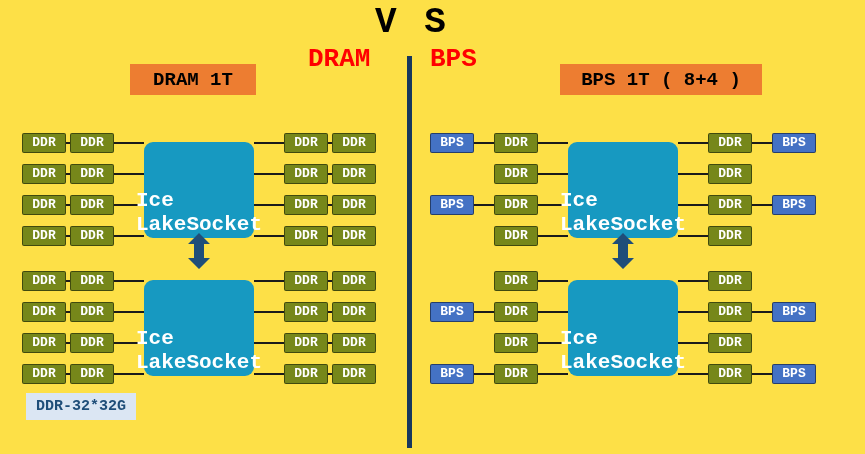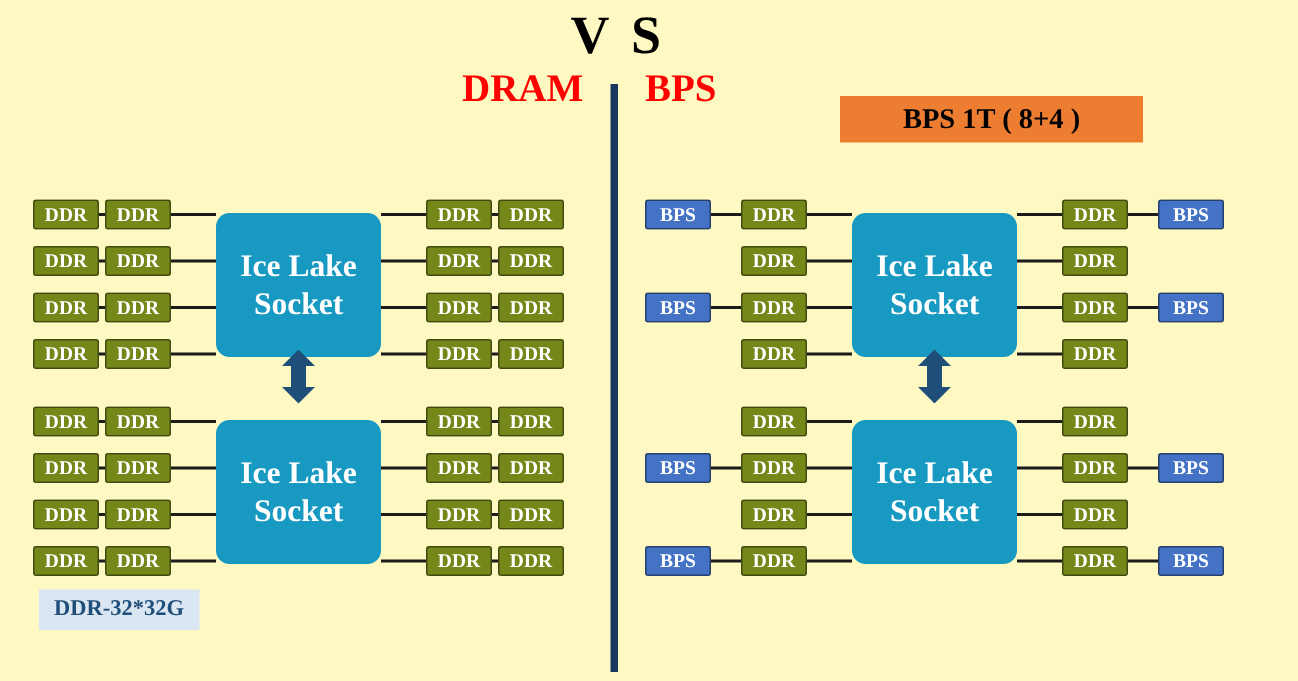--- a/index.html
+++ b/index.html
@@ -1,18 +1,18 @@
 <!DOCTYPE html>
 <html style="--c-ddr: #76871A; --c-bps: #4472C4; --c-socket: #1799C1; --c-orange: #ED7D31; --c-navy: #17375E; --c-arrow: #1F4E79; --c-red: #FF0000; --c-caption-light-bg: #DBE6F3; --c-caption-light-text: #1F4E79;"><head>
 <meta charset="utf-8">
 <style>
   html,body{margin:0;padding:0;background:#fff;}
   .canvas{
-    position:relative;width:865px;height:454px;background:#fef9c3;
-    font-family:Liberation Serif, serif;overflow:hidden;
+    position:relative;width:865px;height:454px;background:#fde047;
+    font-family:Liberation Mono, monospace;overflow:hidden;
   }
   .vs-title{
     position:absolute;left:352px;top:2px;width:120px;text-align:center;
     font-size:36px;font-weight:800;color:#000;letter-spacing:3px;
   }
   .side-label{position:absolute;font-size:26px;font-weight:600;color:var(--c-red,#f00);}
   #label-dram{left:288px;top:44px;margin-left:20px;}
   #label-bps{left:430px;top:44px;}
   .divider{position:absolute;left:407px;top:56px;width:5px;height:392px;background:var(--c-navy,#17375E);}
   .tag{
@@ -39,21 +39,21 @@
   .panel-right .gapwire{width:20px;}
   .mod{
     width:44px;flex:0 0 44px;height:20px;box-sizing:border-box;line-height:17px;
     text-align:center;color:#fff;font-size:13px;font-weight:700;
     border:1px solid rgba(0,0,0,.45);border-radius:2px;
   }
   .mod.ddr{background:var(--c-ddr,#76871A);}
   .mod.bps{background:var(--c-bps,#4472C4);}
   .socket{
     width:110px;flex:0 0 110px;height:96px;background:var(--c-socket,#1799C1);
-    border-radius:9px;color:#fff;display:flex;flex-direction:column;align-items:center;
+    border-radius:9px;color:#fff;display:flex;flex-direction:row;align-items:flex-end;
     justify-content:center;font-size:21px;font-weight:700;line-height:1.15;
   }
   .arrow{position:absolute;width:24px;height:36px;color:var(--c-arrow,#1F4E79);}
   #arrow-left{left:187px;top:233px;}
   #arrow-right{left:611px;top:233px;}
   .arrow svg{display:block;width:100%;height:100%;}
   .caption-light{
     position:absolute;left:26px;top:393px;background:var(--c-caption-light-bg,#DBE6F3);
     color:var(--c-caption-light-text,#1F4E79);font-weight:700;font-size:15px;padding:5px 10px;
   }
@@ -66,20 +66,21 @@
 </head>
 <body>
 
 <div class="canvas">
 
   <div class="vs-title">V S</div>
   <div class="side-label" id="label-dram">DRAM</div>
   <div class="side-label" id="label-bps">BPS</div>
   <div class="divider"></div>
 
+  <div class="tag" id="tag-left">DRAM 1T</div>
   <div class="tag" id="tag-right">BPS 1T ( 8+4 )</div>
 
   <div class="cluster panel-left" id="cluster-left-top">
     <div class="col">
         <div class="mrow">
           <div class="row-spacer"></div>
           <div class="mod ddr">DDR</div>
           <div class="wire gapwire"></div>
           <div class="mod ddr">DDR</div>
           <div class="wire endwire"></div>

